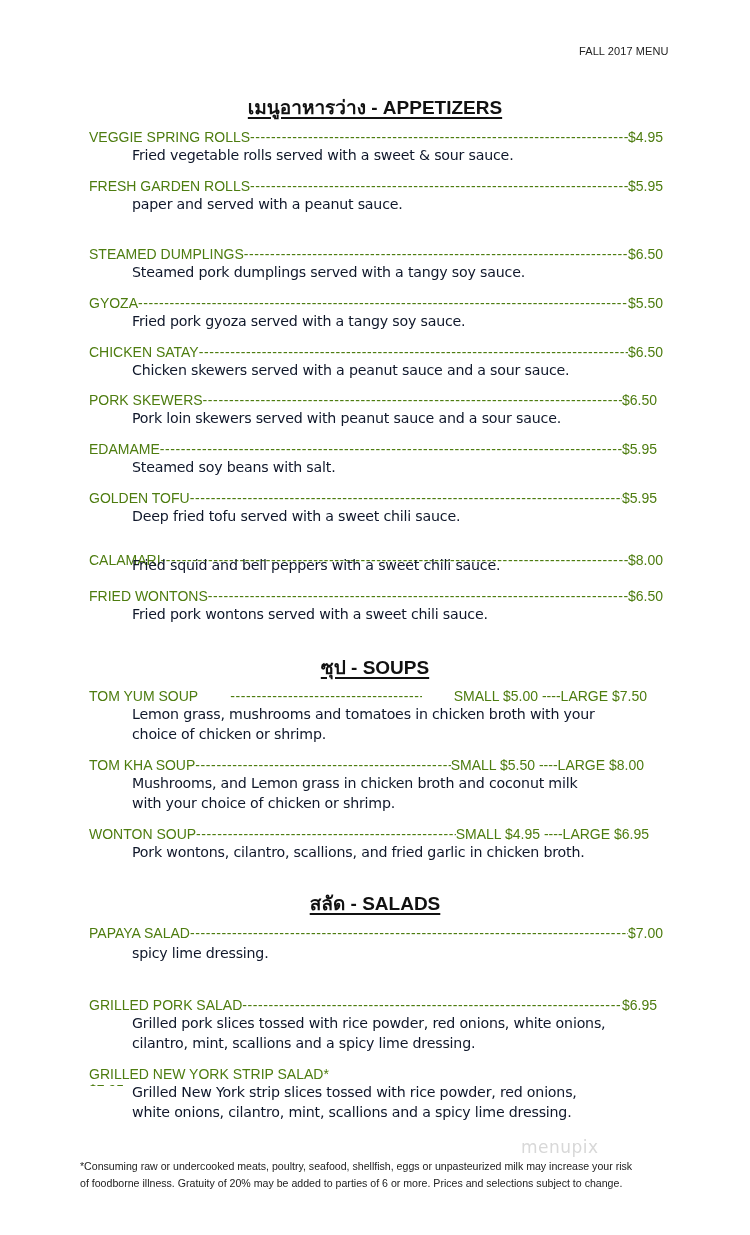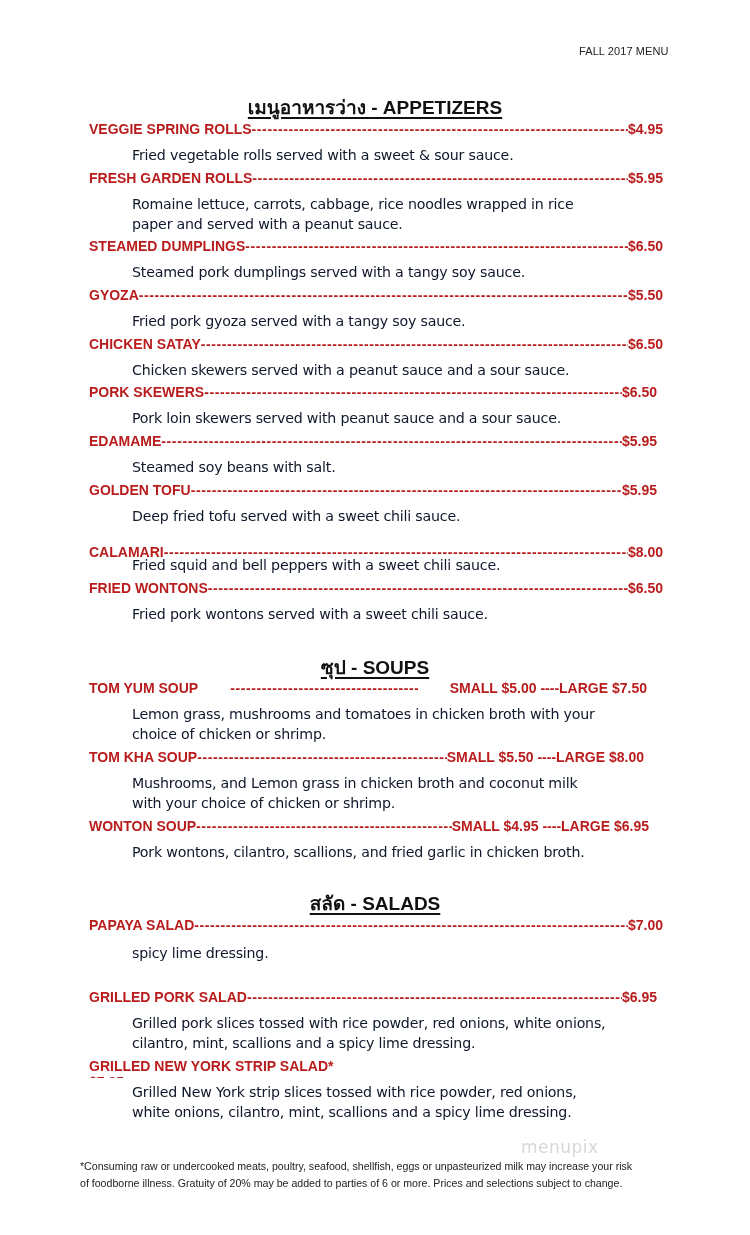--- a/index.html
+++ b/index.html
@@ -1,20 +1,20 @@
 <!DOCTYPE html>
 <html><head>
   <meta charset="utf-8">
   <style>
     html, body { margin: 0; padding: 0; background: #ffffff; }
     body { width: 750px; height: 1235px; position: relative; overflow: hidden; color: #111; font-family: "DejaVu Sans", sans-serif; }
     .header-label { position: absolute; top: 45px; left: 579px; font-family: "Liberation Sans", sans-serif; font-size: 11px; color: #222; letter-spacing: 0.1px; }
     .section-title { position: absolute; left: 0; width: 750px; text-align: center; font-family: "Liberation Sans", sans-serif; font-weight: bold; font-size: 19px; color: #111; }
     .section-title span { text-decoration: underline; text-underline-offset: 3px; text-decoration-thickness: 2px; }
-    .item-row { position: absolute; left: 89px; width: 574px; height: 20px; display: flex; align-items: baseline; font-family: "Liberation Sans", sans-serif; font-weight: bold; font-size: 14px; color: #b91c1c; white-space: nowrap; overflow: hidden; }
+    .item-row { position: absolute; left: 89px; width: 574px; height: 20px; display: flex; align-items: baseline; font-family: "Liberation Sans", sans-serif; font-weight: normal; font-size: 14px; color: #4d7c0f; white-space: nowrap; overflow: hidden; margin-top: 8px; }
     .item-name { flex: 0 0 auto; }
     .dots { flex: 1 1 auto; overflow: hidden; letter-spacing: 0.6px; }
     .dots::after { content: "--------------------------------------------------------------------------------------------------------------------------------------------"; }
     .item-price { flex: 0 0 auto; }
     .item-desc { position: absolute; left: 132px; width: 530px; font-family: "DejaVu Sans", sans-serif; font-size: 14.2px; line-height: 20px; color: #0f172a; letter-spacing: -0.2px; }
     .footnote { position: absolute; left: 80px; top: 1158px; width: 600px; font-family: "Liberation Sans", sans-serif; font-size: 10.6px; line-height: 17px; color: #222; }
     .watermark { position: absolute; left: 521px; top: 1137px; font-family: "DejaVu Sans", sans-serif; font-size: 17px; color: #d8d8d8; letter-spacing: 0.5px; }
   </style>
 </head>
 <body>
@@ -33,21 +33,20 @@
   <div class="item-desc" style="top:145px;">
       <div>Fried vegetable rolls served with a sweet &amp; sour sauce.</div>
     </div>
 
   <div class="item-row" style="top:170px;">
       <span class="item-name">FRESH GARDEN ROLLS</span>
       <span class="dots"></span>
       <span class="item-price">$5.95</span>
     </div>
   <div class="item-desc" style="top:194px;">
-      <div>Romaine lettuce, carrots, cabbage, rice noodles wrapped in rice</div>
       <div>paper and served with a peanut sauce.</div>
     </div>
 
   <div class="item-row" style="top:238px;">
       <span class="item-name">STEAMED DUMPLINGS</span>
       <span class="dots"></span>
       <span class="item-price">$6.50</span>
     </div>
   <div class="item-desc" style="top:262px;">
       <div>Steamed pork dumplings served with a tangy soy sauce.</div>

